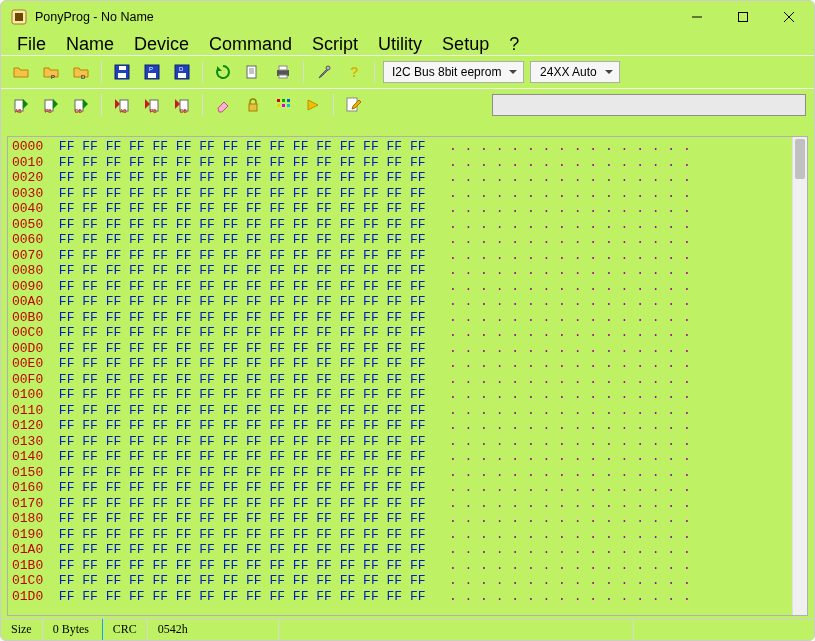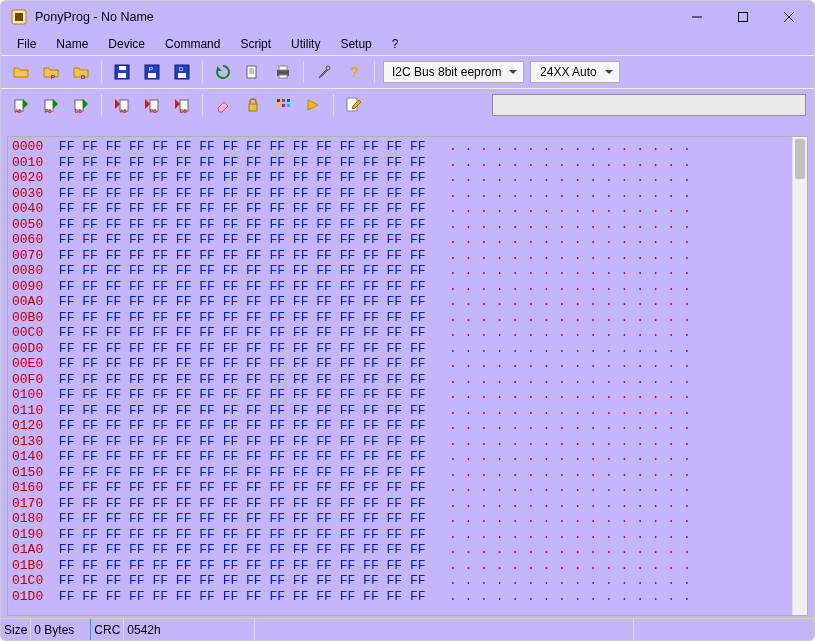--- a/index.html
+++ b/index.html
@@ -1,25 +1,25 @@
 <!DOCTYPE html>
 <html><head>
 <meta charset="utf-8">
 <style>
   * { box-sizing: border-box; }
   html, body { margin: 0; padding: 0; font-family: "Segoe UI", Tahoma, sans-serif; font-size: 12px; background: #fff; }
-  .window { width: 815px; height: 641px; border: 1px solid #ccc; border-radius: 6px; display: flex; flex-direction: column; background: #c4b5fd; overflow: hidden; box-shadow: 0 4px 20px rgba(0,0,0,0.08); }
+  .window { width: 815px; height: 641px; border: 1px solid #ccc; border-radius: 6px; display: flex; flex-direction: column; background: #bef264; overflow: hidden; box-shadow: 0 4px 20px rgba(0,0,0,0.08); }
   .titlebar { height: 32px; display: flex; align-items: center; padding: 0 2px 0 10px; }
   .titlebar .appicon { width: 16px; height: 16px; margin-right: 8px; display:flex; align-items:center; justify-content:center; }
   .titlebar .title { flex: 1; font-size: 12.5px; color: #000; }
   .winbtns { display: flex; height: 100%; }
   .winbtn { width: 46px; display: flex; align-items: center; justify-content: center; color: #000; font-size: 10px; }
 
   .menubar { height: 22px; display: flex; align-items: center; padding: 0 8px; gap: 4px; }
-  .menubar .mitem { padding: 2px 8px; font-size: 12px; cursor: default; }
+  .menubar .mitem { padding: 2px 8px; font-size: 18px; cursor: default; }
 
   .toolbars { display: flex; align-items: center; padding: 4px 8px; gap: 6px; border-top: 1px solid #eee; flex-wrap: nowrap; }
   .tb-group { display: flex; align-items: center; gap: 6px; }
   .tb-sep { width: 1px; height: 22px; background: #dcdcdc; margin: 0 2px; }
   .tb-btn { width: 24px; height: 24px; display: flex; align-items: center; justify-content: center; border: 1px solid transparent; border-radius: 2px; }
   .combo { height: 22px; border: 1px solid #adadad; background: #f6f6f6; display: flex; align-items: center; padding: 0 6px 0 8px; font-size: 12px; min-width: 135px; justify-content: center; }
   .combo .arrow { margin-left: 8px; }
 
   .toolbar2 { display: flex; align-items: center; padding: 4px 8px 6px 8px; gap: 6px; border-top: 1px solid #eee; }
   .spacer { flex: 1; }
@@ -27,21 +27,21 @@
 
   .hexarea { flex: 1; border: 1px solid #b0b0b0; margin: 13px 6px 2px 6px; display: flex; overflow: hidden; position: relative; }
   .hex-scroll { flex: 1; overflow-y: auto; overflow-x: hidden; font-family: Consolas, "Courier New", monospace; font-size: 13px; line-height: 15.5px; padding: 2px 4px; white-space: pre; }
   .off { color: #c00000; }
   .byte { color: #0020c0; }
   .asc { color: #a000a0; }
   .vscroll { width: 15px; background: #f0f0f0; border-left: 1px solid #e0e0e0; position: relative; }
   .vscroll .thumb { position: absolute; top: 2px; left: 2px; right: 2px; height: 40px; background: #c0c0c0; border-radius: 2px; }
 
   .statusbar { height: 22px; border-top: 1px solid #d0d0d0; display: flex; align-items: center; font-size: 12px; }
-  .statusbar .cell { padding: 0 3px; border-right: 1px solid #d8d8d8; height: 100%; display: flex; align-items: center; }
+  .statusbar .cell { padding: 0 10px; border-right: 1px solid #d8d8d8; height: 100%; display: flex; align-items: center; font-family: Liberation Serif, serif; }
   .statusbar .cell.v { border-right: 1px solid #0ea5e9; min-width: 60px; }
   .statusbar .grow { flex: 1; border-right: 1px solid #d8d8d8; height:100%; }
   .statusbar .sep { width: 1px; height: 100%; background:#d8d8d8; }
 </style>
 </head>
 <body>
 
 <div class="window">
 
   <div class="titlebar">

